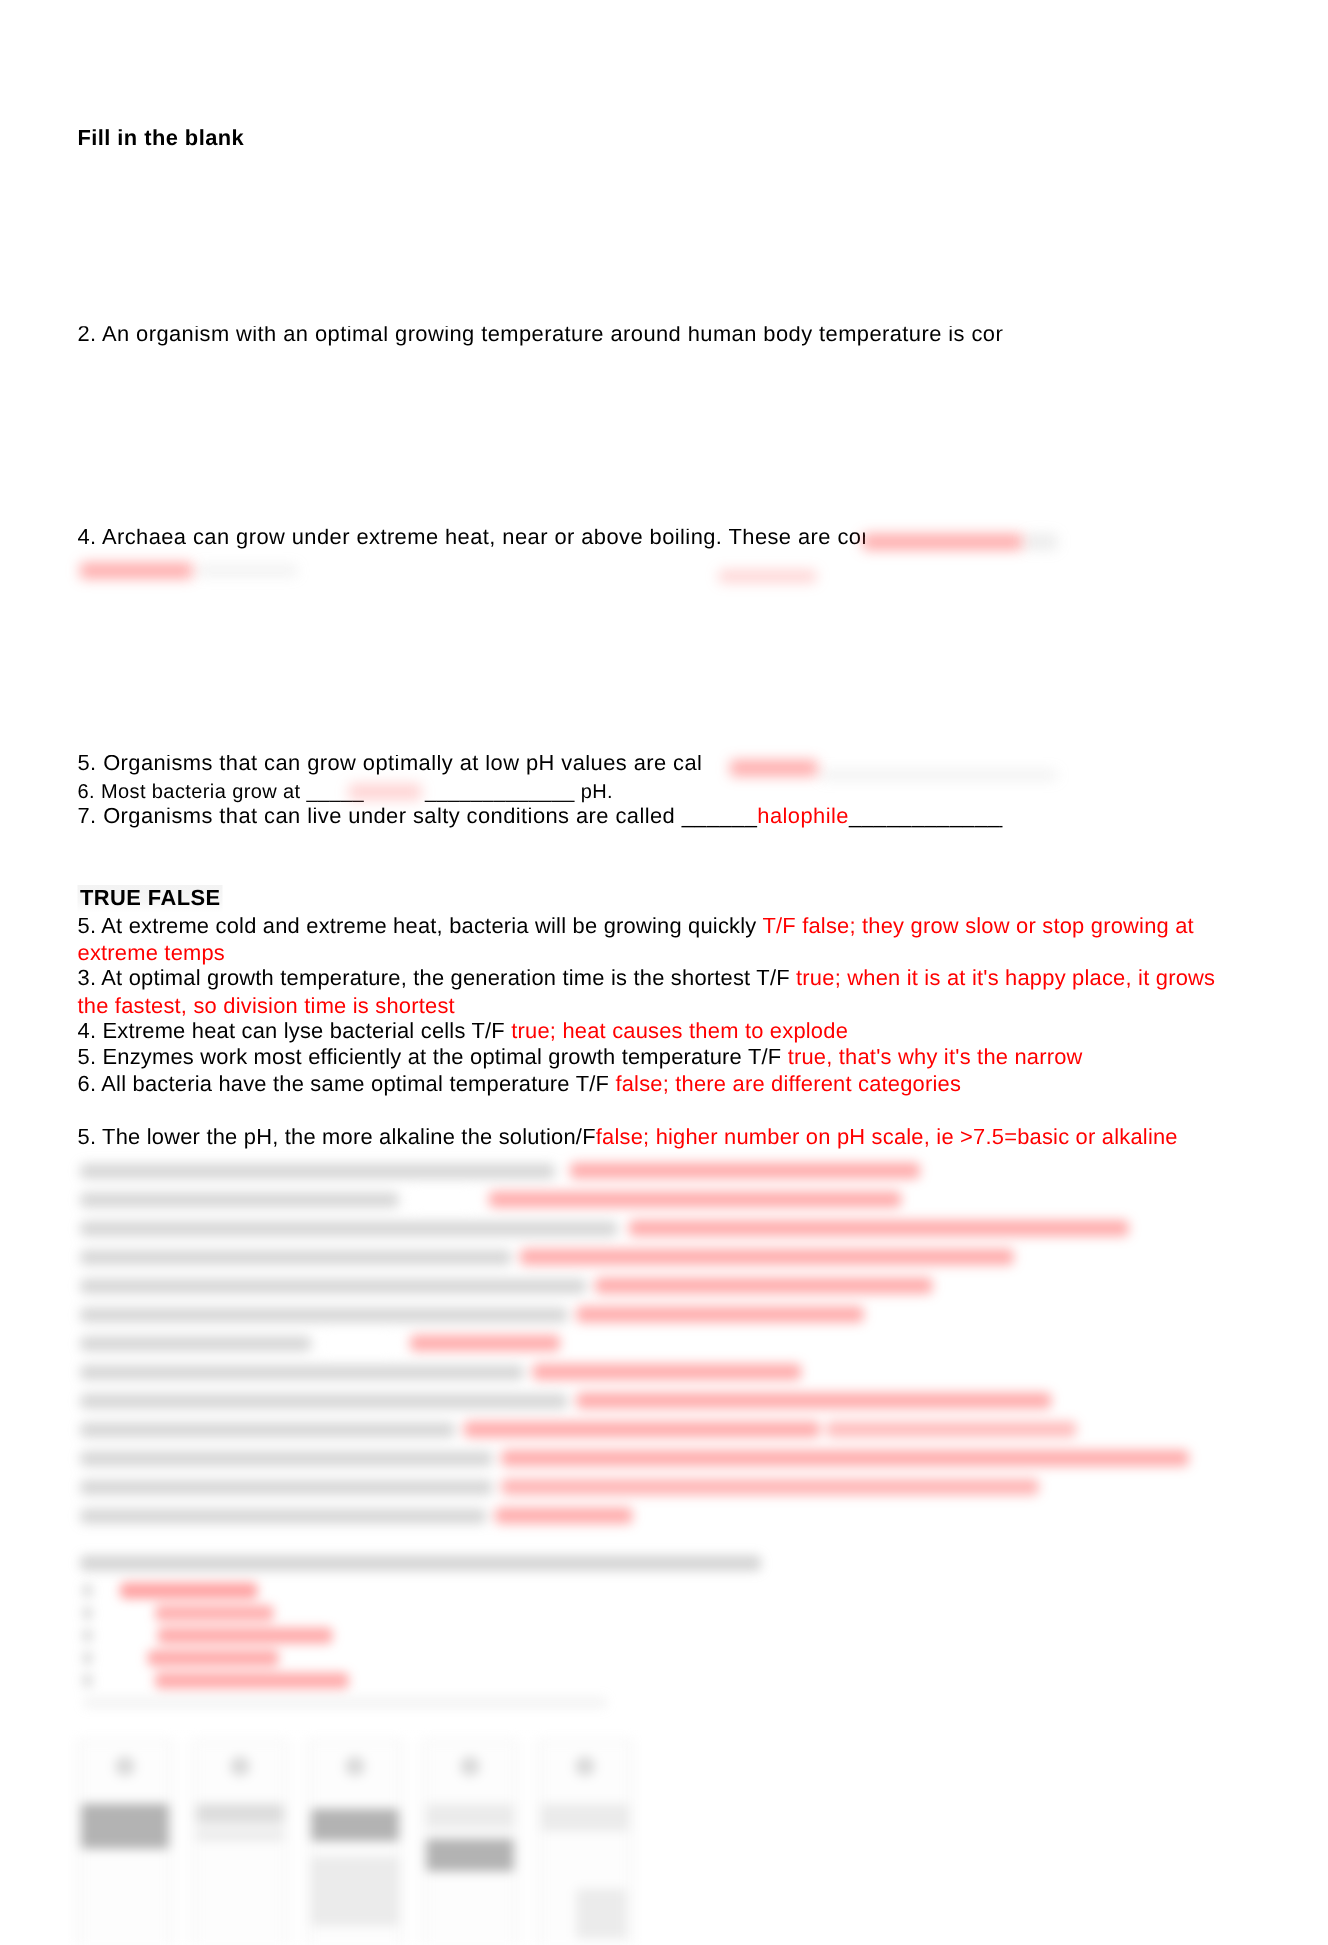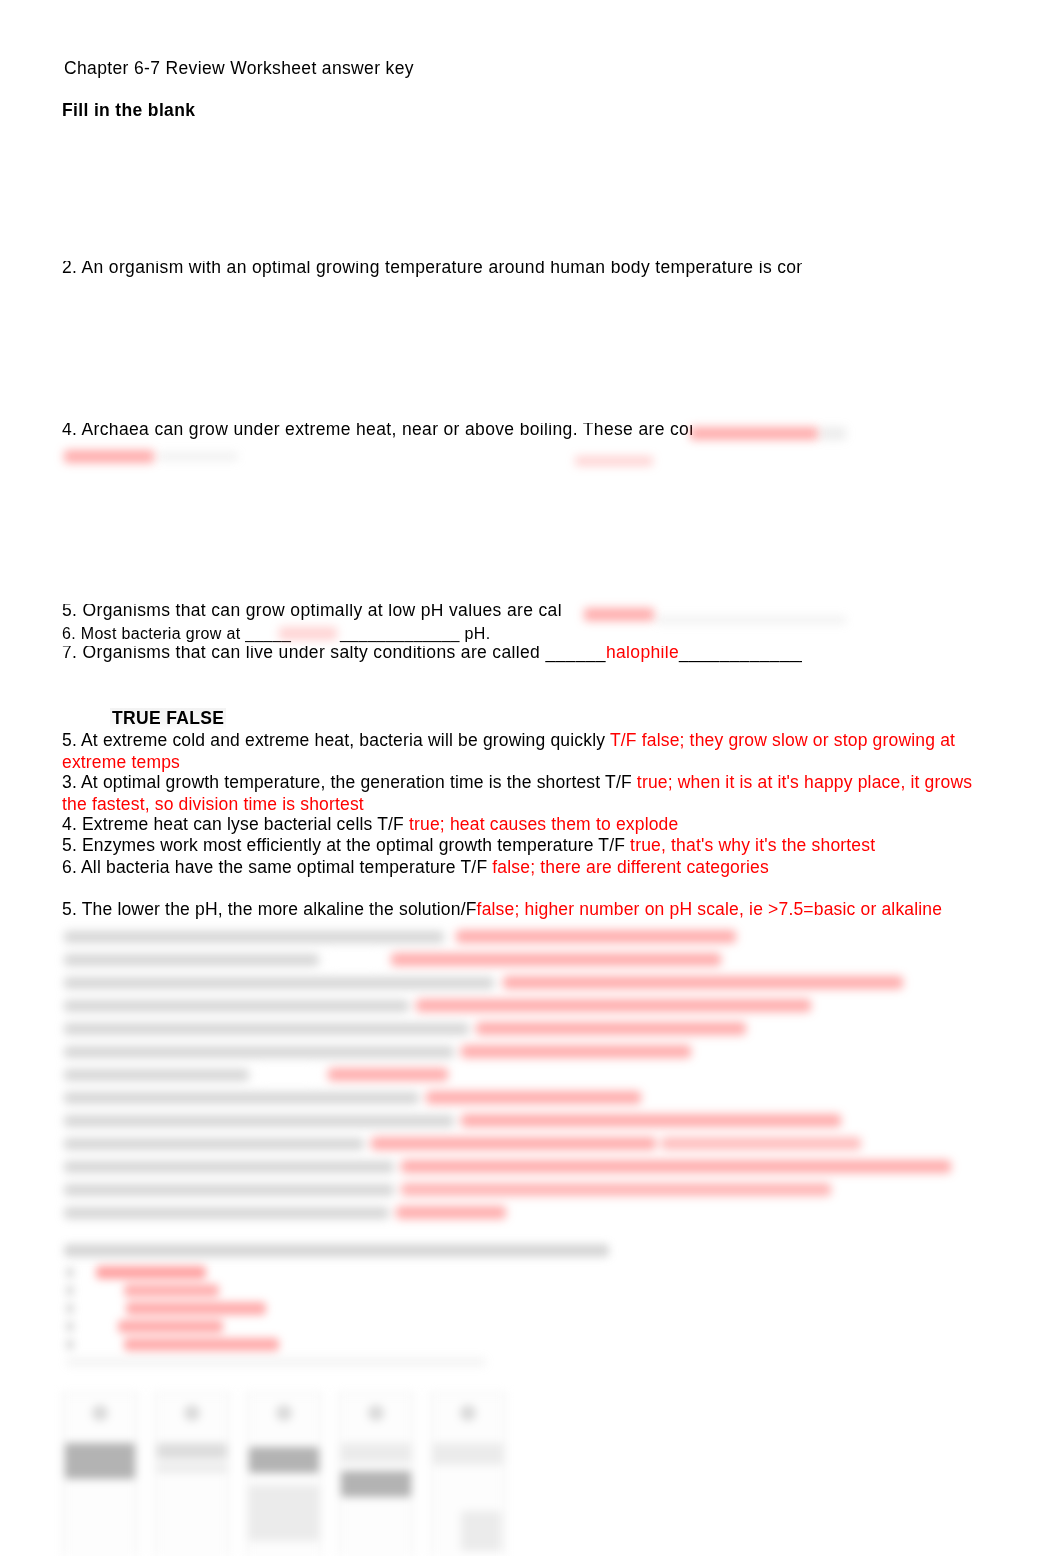--- a/index.html
+++ b/index.html
@@ -34,21 +34,20 @@
   }
   .section-head {
     font-weight: 700;
     font-size: 17.5px;
   }
   .tf-head {
     font-weight: 700;
     font-size: 17.5px;
     background: linear-gradient(to bottom, #f3f3f3 0%, #f7f7f7 60%, #ffffff 100%);
     padding: 0 2px;
-    margin-left: 48px;
   }
   .red { color: #ff0000; }
   .blk { color: #000000; }
 
   
   .tf-item {
     position: absolute;
     font-size: 17.5px;
     line-height: 21.7px;
     letter-spacing: 0.01em;
@@ -131,21 +130,20 @@
   }
   .tube .band.faint {
     background: #ebebeb;
   }
 </style>
 </head>
 <body>
 
 <div id="page">
 
-  <div class="line doc-title" style="left:64px; top:58px;">Chapter 6-7 Review Worksheet answer key</div>
 
   <div class="line section-head" style="left:62px; top:100px;">Fill in the blank</div>
 
   <div class="clip-top" style="left:62px; top:261px; width:740px; height:19px;">
     <span class="inner blk" style="top:-4px;">2. An organism with an optimal growing temperature around human body temperature is considered a</span>
   </div>
 
   <div class="clip-top" style="left:62px; top:423px; width:630px; height:19px;">
     <span class="inner blk" style="top:-4px;">4. Archaea can grow under extreme heat, near or above boiling. These are considered__</span>
   </div>
@@ -172,21 +170,21 @@
 
   <div class="line tf-head" style="left:62px; top:708px;">TRUE FALSE</div>
 
   <div class="tf-item" style="left:62px; top:730px; width:950px;"><span class="blk">5. At extreme cold and extreme heat, bacteria will be growing quickly </span><span class="red">T/F  false; they grow slow or stop growing at extreme temps</span></div>
 
 
   <div class="tf-item" style="left:62px; top:772px; width:936px;"><span class="blk">3. At optimal growth temperature, the generation time is the shortest T/F </span><span class="red">true; when it is at it's happy place, it grows the fastest, so division time is shortest</span></div>
 
   <div class="tf-item" style="left:62px; top:814px; width:950px;"><span class="blk">4. Extreme heat can lyse bacterial cells T/F </span><span class="red">true; heat causes them to explode</span></div>
 
-  <div class="tf-item" style="left:62px; top:835px; width:950px;"><span class="blk">5. Enzymes work most efficiently at the optimal growth temperature T/F </span><span class="red">true, that's why it's the shortest</span></div>
+  <div class="tf-item" style="left:62px; top:835px; width:950px;"><span class="blk">5. Enzymes work most efficiently at the optimal growth temperature T/F </span><span class="red">true, that's why it's the narrow</span></div>
 
   <div class="tf-item" style="left:62px; top:857px; width:950px;"><span class="blk">6. All bacteria have the same optimal temperature T/F </span><span class="red"> false; there are different categories</span></div>
 
 
   <div class="tf-item" style="left:62px; top:899px; width:950px;"><span class="blk">5. The lower the pH, the more alkaline the solution/F</span><span class="red">false; higher number on pH scale, ie &gt;7.5=basic or alkaline</span></div>
 
   <div class="blur-zone" style="left:56px; top:925px; width:930px; height:300px; filter:blur(4.6px);">
 
     <div class="bar" style="left:8px;  top:6px;   width:380px; height:12px; background:rgba(120,120,120,.30);"></div>
     <div class="bar" style="left:400px;top:5px;   width:280px; height:13px; background:rgba(255,70,70,.45);"></div>

